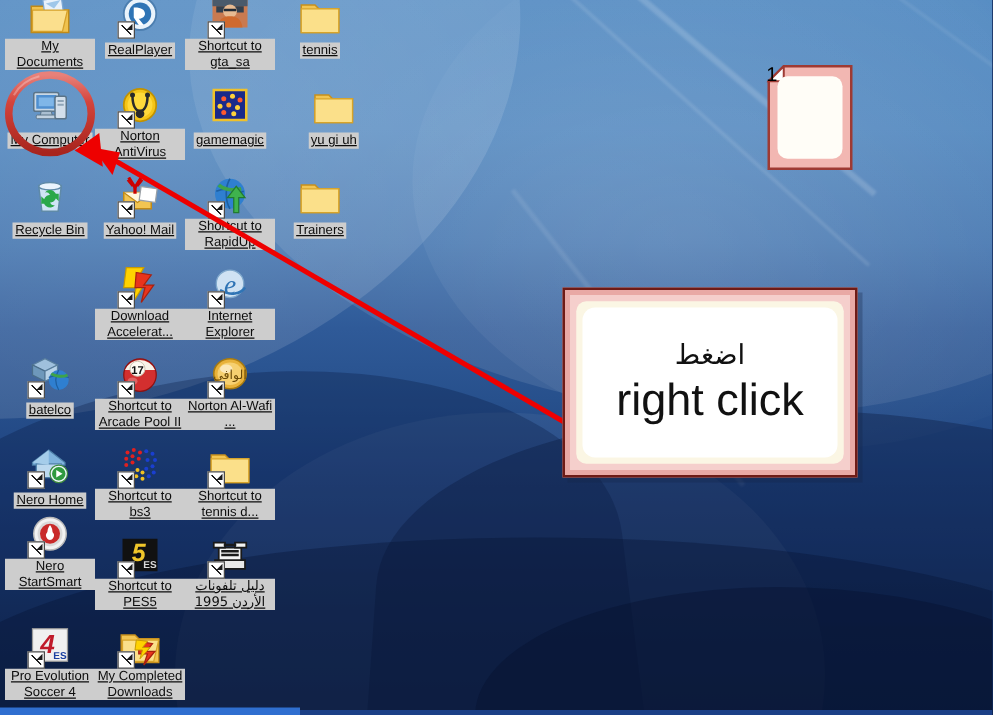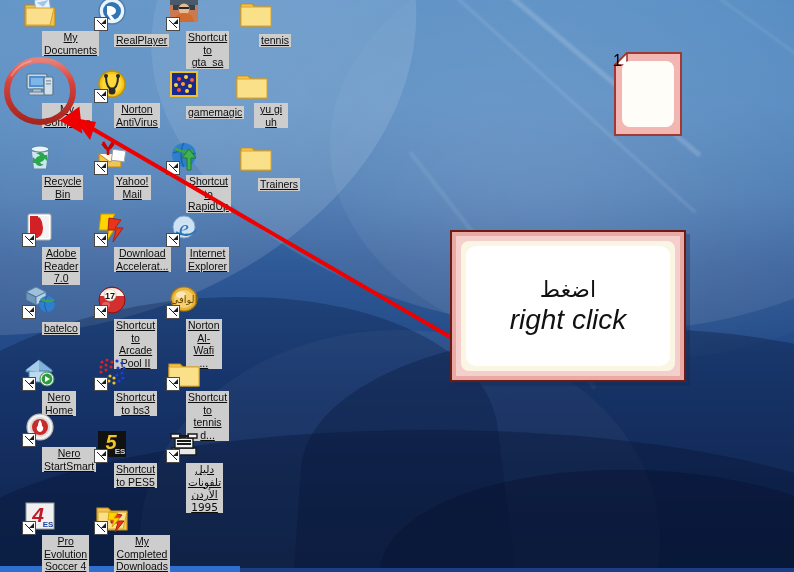--- a/index.html
+++ b/index.html
@@ -72,21 +72,21 @@
     border-left:5px solid transparent;border-top:5px solid #1c1c1c;
     transform:rotate(90deg);
   }
   .ic .lbl{
     display:inline-block;margin-top:1px;
     background:#cdcdcd;color:#0d0d0d;
     font-size:10.5px;line-height:12.5px;
     padding:0 2px;
     text-decoration:underline;
     font-family:"Liberation Sans", sans-serif;
-    max-width:72px;word-wrap:break-word;margin-left:38px;
+    max-width:72px;word-wrap:break-word;
   }
   .ic .lbl.rtl{direction:rtl;}
 
   
   #redcircle{position:absolute;left:2px;top:56px;width:76px;height:70px;pointer-events:none;}
 
   
   #arrow{position:absolute;left:0;top:0;width:794px;height:572px;pointer-events:none;}
 
   
@@ -112,23 +112,22 @@
     position:absolute;left:5px;top:5px;right:5px;bottom:5px;
     background:#ffffff;border-radius:10px;
     display:flex;flex-direction:column;align-items:center;justify-content:center;
   }
   #callout .ar{
     font-size:22px;color:#111;direction:rtl;
     font-family:"DejaVu Sans", sans-serif;
     margin-bottom:2px;letter-spacing:0px;
   }
   #callout .en{
-    font-size:28px;color:#111;
+    font-size:36px;color:#111;
     font-family:"Liberation Sans", sans-serif;
-    font-style:italic;
   }
 </style>
 </head>
 <body>
 
 <div id="screen">
 
   <div class="wp wp-base">
     <div class="sw sw1"></div>
     <div class="sw sw2"></div>
@@ -210,21 +209,21 @@
             <circle cx="12" cy="11" r="2" fill="#ff5a2e"></circle>
             <circle cx="19" cy="9" r="2" fill="#ffd23b"></circle>
             <circle cx="25" cy="12" r="2" fill="#ff5a2e"></circle>
             <circle cx="9" cy="17" r="2" fill="#ffd23b"></circle>
             <circle cx="16" cy="16" r="2" fill="#ff9f2e"></circle>
             <circle cx="23" cy="18" r="2" fill="#ffd23b"></circle>
             <circle cx="12" cy="22" r="2" fill="#ff5a2e"></circle>
             <circle cx="20" cy="23" r="2" fill="#ffd23b"></circle>
           </svg>
         </span><span class="lbl">gamemagic</span></div>
-      <div class="ic" style="left: 216px; top: 68px;"><span class="glyph">
+      <div class="ic" style="left: 231px; top: 68px;"><span class="glyph">
           <svg viewBox="0 0 34 34">
             <path d="M2 8h11l3 3h16v19H2z" fill="#f2c552" stroke="#c8901c" stroke-width="1.2"></path>
             <path d="M2 11h30v19H2z" fill="#fbe08a" stroke="#d8a428" stroke-width="1"></path>
           </svg>
         </span><span class="lbl">yu gi uh</span></div>
       <div class="ic" style="left: 4px; top: 140px;"><span class="glyph">
           <svg viewBox="0 0 34 34">
             <path d="M8 9h18l-2.5 20h-13z" fill="#cfe4f5" stroke="#5f8aa8" stroke-width="1.2"></path>
             <ellipse cx="17" cy="9" rx="9" ry="3" fill="#eaf4fd" stroke="#5f8aa8" stroke-width="1.2"></ellipse>
             <path d="M13 14a5 5 0 1 1 1 7l2 2-6 0 0-6 2 2a3 3 0 1 0 1-5z" fill="#2aa84a"></path>
@@ -251,29 +250,20 @@
             <path d="M20 30V18h-5l7-9 7 9h-5v12z" fill="#3fb24d" stroke="#227a30" stroke-width="1"></path>
           </svg>
           <span class="shortcut-badge"></span>
         </span><span class="lbl">Shortcut to RapidUp</span></div>
       <div class="ic" style="left: 220px; top: 140px;"><span class="glyph">
           <svg viewBox="0 0 34 34">
             <path d="M2 8h11l3 3h16v19H2z" fill="#f2c552" stroke="#c8901c" stroke-width="1.2"></path>
             <path d="M2 11h30v19H2z" fill="#fbe08a" stroke="#d8a428" stroke-width="1"></path>
           </svg>
         </span><span class="lbl">Trainers</span></div>
-      <div class="ic" style="left: 4px; top: 212px;"><span class="glyph">
-          <svg viewBox="0 0 34 34">
-            <rect x="5" y="2" width="23" height="26" rx="2" fill="#ffffff" stroke="#b0b0b0" stroke-width="1"></rect>
-            <path d="M7 4h8c5 8 5 16 0 22H7z" fill="#d12026"></path>
-            <path d="M15 4h11v22H15c5-6 5-14 0-22z" fill="#f3f3f3"></path>
-            <path d="M16 6c4 6 4 14 0 18" fill="none" stroke="#d12026" stroke-width="2"></path>
-          </svg>
-          <span class="shortcut-badge"></span>
-        </span><span class="lbl">Adobe Reader 7.0</span></div>
       <div class="ic" style="left: 76px; top: 212px;"><span class="glyph">
           <svg viewBox="0 0 34 34">
             <path d="M6 2l14 0-6 11h8L10 32l4-14H4z" fill="#ffd200" stroke="#c89b00" stroke-width="1"></path>
             <path d="M14 6l12 2-6 8h8l-10 14 3-12h-8z" fill="#e8341c" stroke="#a8200f" stroke-width="1"></path>
           </svg>
           <span class="shortcut-badge"></span>
         </span><span class="lbl">Download Accelerat...</span></div>
       <div class="ic" style="left: 148px; top: 212px;"><span class="glyph">
           <svg viewBox="0 0 34 34">
             <circle cx="17" cy="15" r="11" fill="#cfe2f3" stroke="#7fa8cc" stroke-width="1"></circle>

